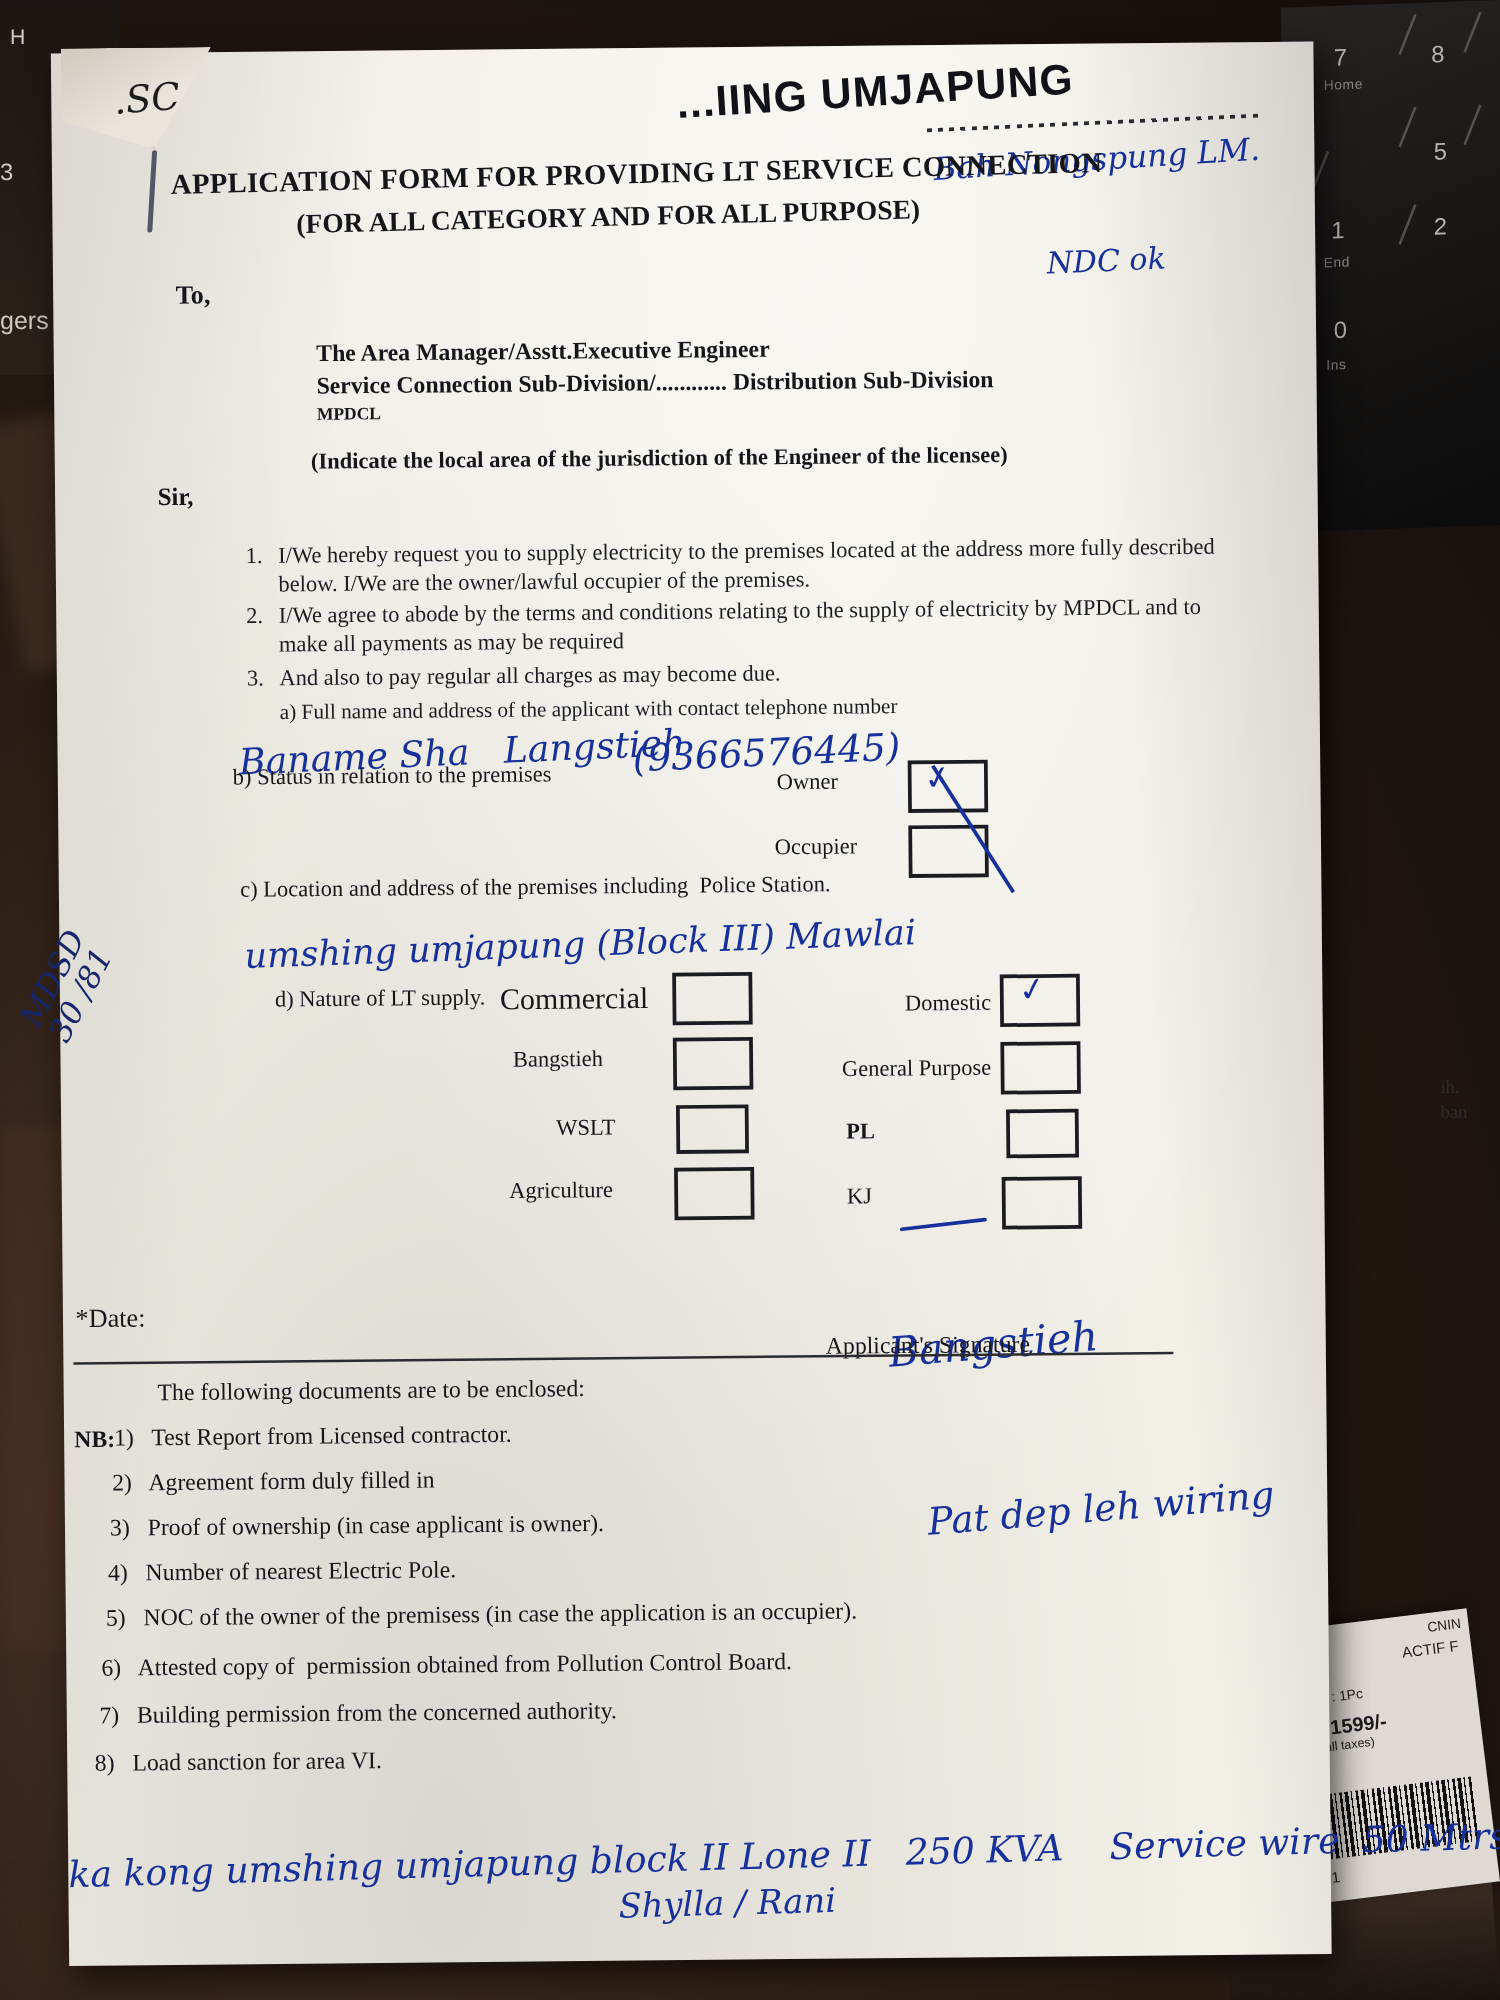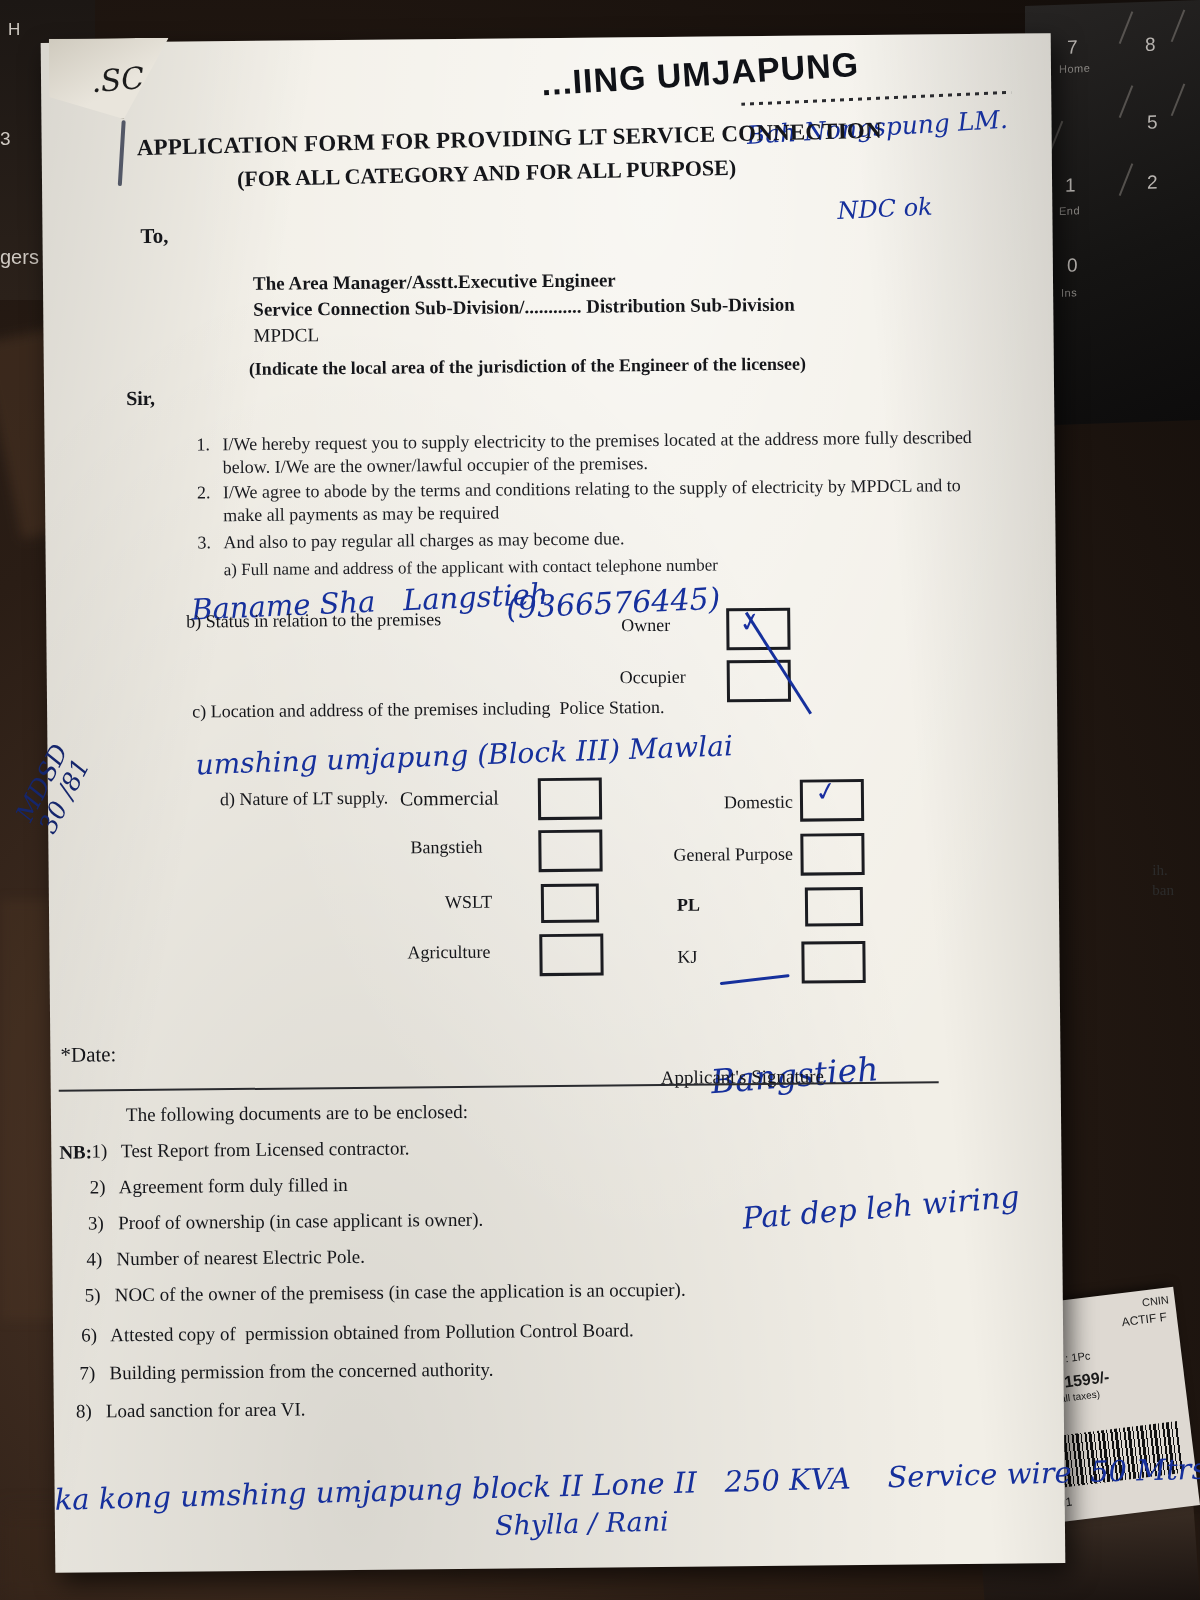--- a/index.html
+++ b/index.html
@@ -190,21 +190,21 @@
     transform: rotate(-0.8deg);
   }
   #title2 {
     left: 195px; top: 122px;
     font-size: 22px; font-weight: bold;
     transform: rotate(-0.8deg);
   }
   #label-to { left: 98px; top: 182px; font-size: 21px; font-weight: bold; }
   #addr-1 { left: 210px; top: 232px; font-size: 19px; font-weight: bold; }
   #addr-2 { left: 210px; top: 258px; font-size: 19px; font-weight: bold; }
-  #addr-3 { left: 210px; top: 284px; font-size: 19px; font-weight: normal; }
+  #addr-3 { left: 210px; top: 284px; font-size: 14px; font-weight: bold; }
   #addr-4 { left: 205px; top: 318px; font-size: 18px; font-weight: bold; }
   #label-sir { left: 82px; top: 345px; font-size: 20px; font-weight: bold; }
 
   .clause {
     position: absolute;
     font-size: 18px;
     line-height: 1.28;
     color: #1b1c21;
   }
   #cl1-num { left: 152px; top: 392px; }
@@ -407,21 +407,21 @@
     <div class="cbox" style="left:680px; top:624px;"></div>
     <div id="hw-slash-owner"></div>
 
     <div class="t" id="label-c">c) Location and address of the premises including  Police Station.</div>
     <div class="hw" id="hw-location">umshing umjapung (Block III) Mawlai</div>
 
     <div class="hw" id="hw-mdsd">MDSD
 30 /81</div>
 
     <div class="t" id="label-d"><span>d) Nature of LT supply.</span></div>
-    <div class="t" style="left:352px; top:748px; font-size:20px;">Commercial</div>
+    <div class="t" style="left:352px; top:748px; font-size:24px;">Commercial</div>
     <div class="t" id="opt-industrial">Bangstieh</div>
     <div class="t" id="opt-wslt">WSLT</div>
     <div class="t" id="opt-agri">Agriculture</div>
 
     <div class="t" id="opt-domestic">Domestic</div>
     <div class="t" id="opt-general">General Purpose</div>
     <div class="t" id="opt-pl">PL</div>
     <div class="t" id="opt-kj">KJ</div>
 
     <div class="cbox" style="left:490px; top:740px;"></div>

